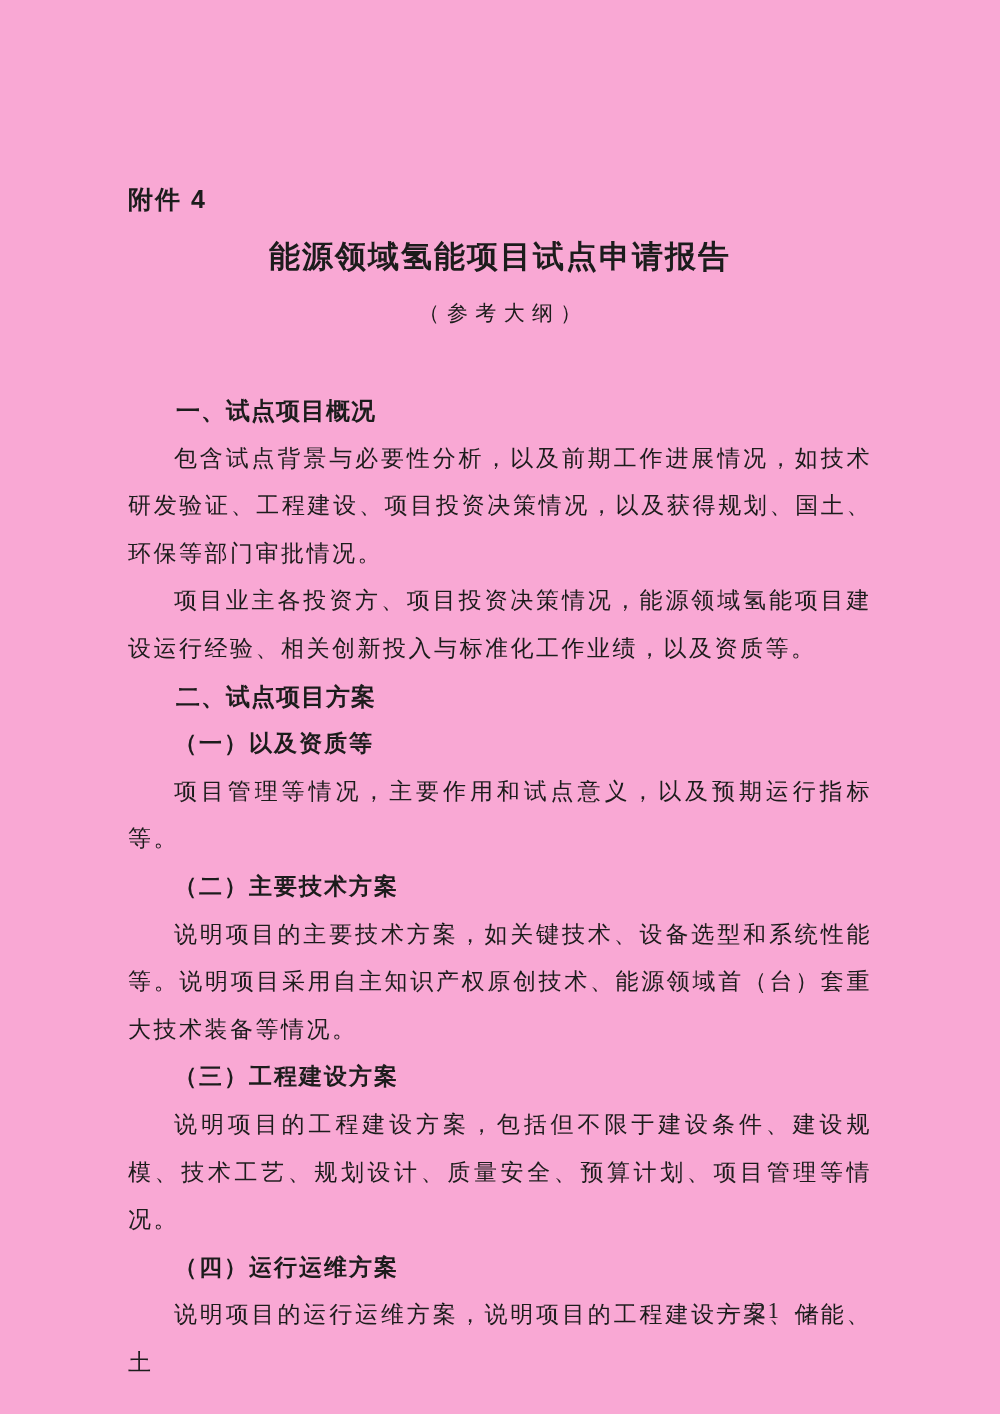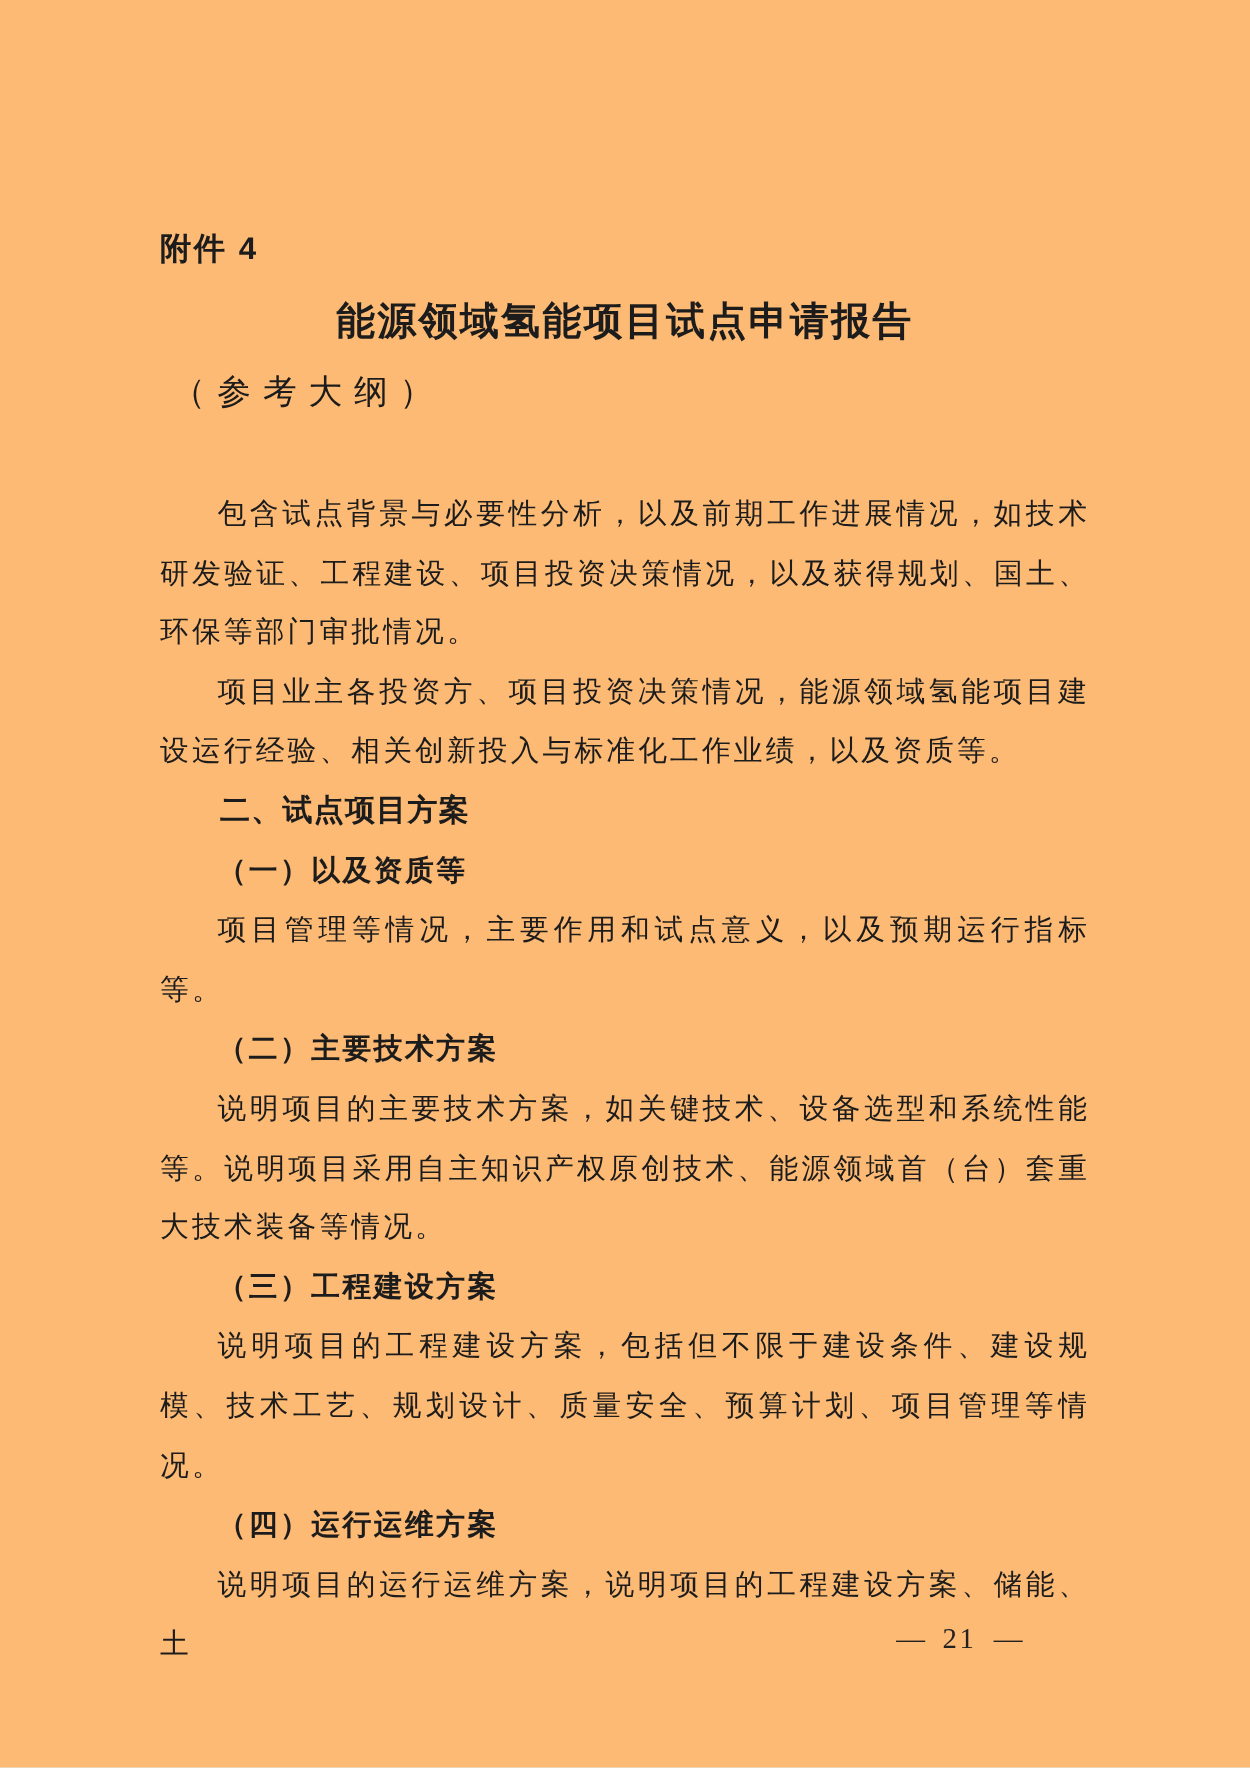--- a/index.html
+++ b/index.html
@@ -5,21 +5,21 @@
   html, body {
     margin: 0;
     padding: 0;
     background: #e8e8e8;
   }
   .page {
     position: relative;
     width: 1000px;
     height: 1414px;
     margin: 0 auto;
-    background: #fdba74;
+    background: #f9a8d4;
     color: #1c1c1c;
     overflow: hidden;
     box-sizing: border-box;
   }
   .content {
     position: absolute;
     left: 128px;
     right: 128px;
     top: 0;
   }
@@ -37,24 +37,25 @@
     font-family: "Liberation Serif", "DejaVu Serif", serif;
     font-weight: bold;
     font-size: 31px;
     line-height: 40px;
     letter-spacing: 2px;
     text-align: center;
   }
   .doc-subtitle {
     margin-top: 22px;
     font-family: "Liberation Serif", "DejaVu Serif", serif;
-    font-size: 27px;
+    font-size: 21px;
     line-height: 28px;
     letter-spacing: 0.35em;
     text-indent: 0.35em; 
+    text-align: center;
   }
   .body-text {
     margin-top: 60px;
     font-size: 23px;
     line-height: 47.6px;
   }
   .block {
     margin: 0;
   }
   .block-section-heading {
@@ -104,20 +105,21 @@
 <div class="page">
   <div class="content">
 
     <div class="attachment-label">附件 4</div>
 
     <div class="doc-title">能源领域氢能项目试点申请报告</div>
 
     <div class="doc-subtitle">（参考大纲）</div>
 
     <div class="body-text">
+      <p class="block block-section-heading">一、试点项目概况</p>
       <p class="block block-paragraph">包含试点背景与必要性分析，以及前期工作进展情况，如技术研发验证、工程建设、项目投资决策情况，以及获得规划、国土、环保等部门审批情况。</p>
       <p class="block block-paragraph">项目业主各投资方、项目投资决策情况，能源领域氢能项目建设运行经验、相关创新投入与标准化工作业绩，以及资质等。</p>
       <p class="block block-section-heading">二、试点项目方案</p>
       <p class="block block-sub-heading">（一）以及资质等</p>
       <p class="block block-paragraph">项目管理等情况，主要作用和试点意义，以及预期运行指标等。</p>
       <p class="block block-sub-heading">（二）主要技术方案</p>
       <p class="block block-paragraph">说明项目的主要技术方案，如关键技术、设备选型和系统性能等。说明项目采用自主知识产权原创技术、能源领域首（台）套重大技术装备等情况。</p>
       <p class="block block-sub-heading">（三）工程建设方案</p>
       <p class="block block-paragraph">说明项目的工程建设方案，包括但不限于建设条件、建设规模、技术工艺、规划设计、质量安全、预算计划、项目管理等情况。</p>
       <p class="block block-sub-heading">（四）运行运维方案</p>

